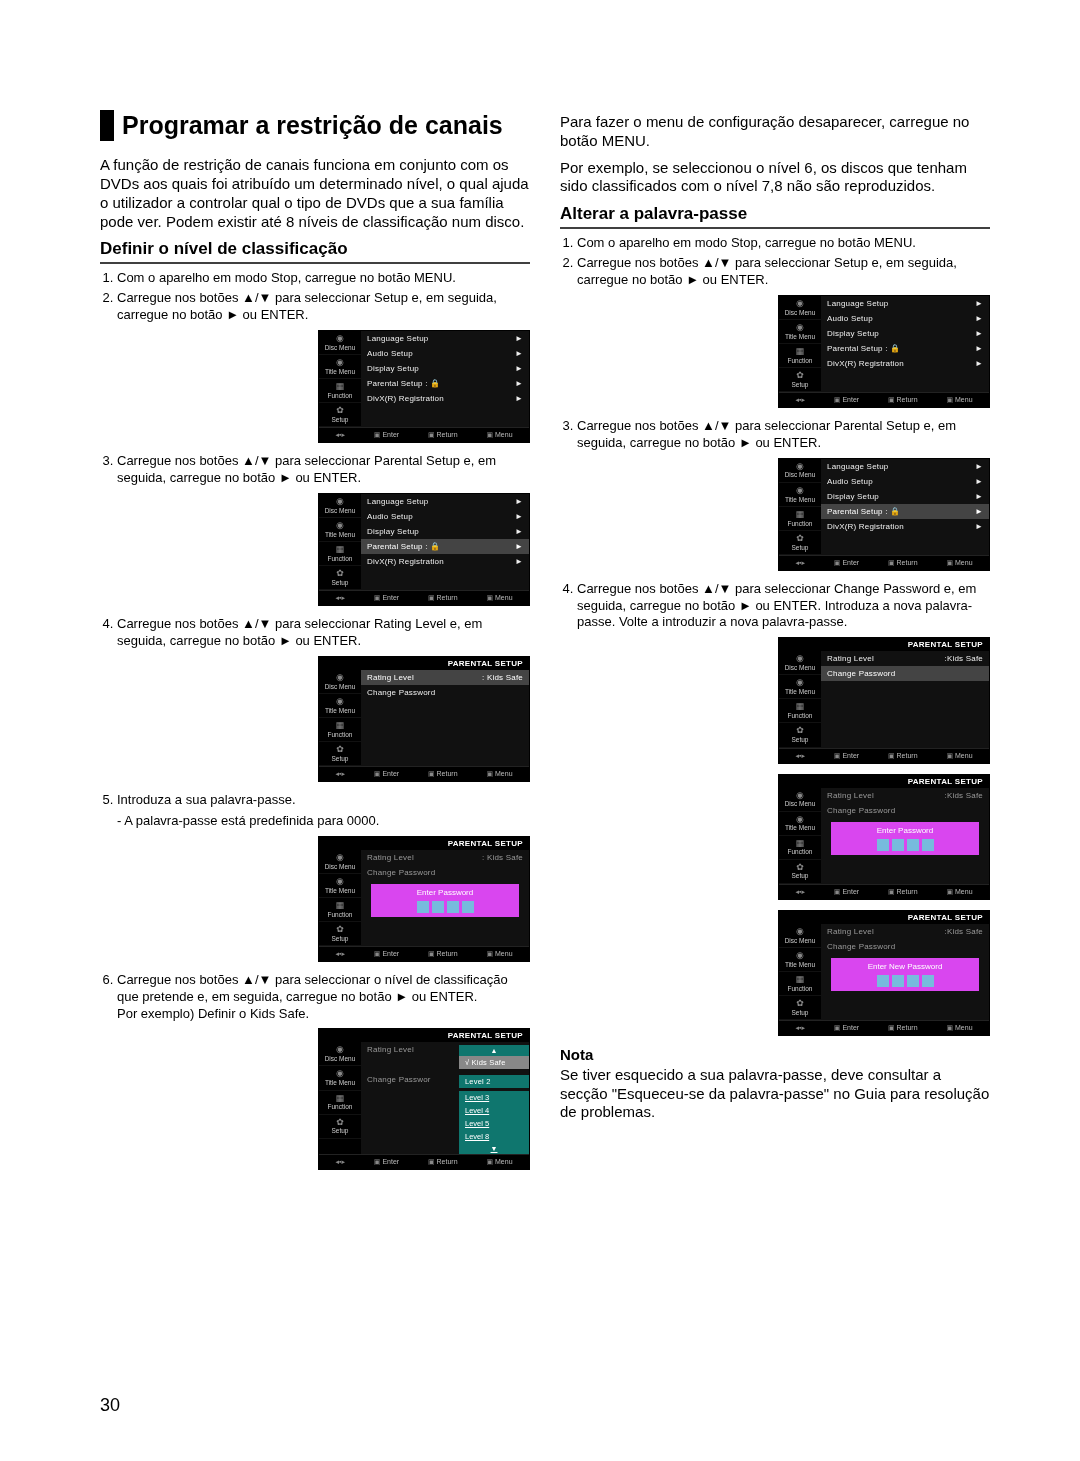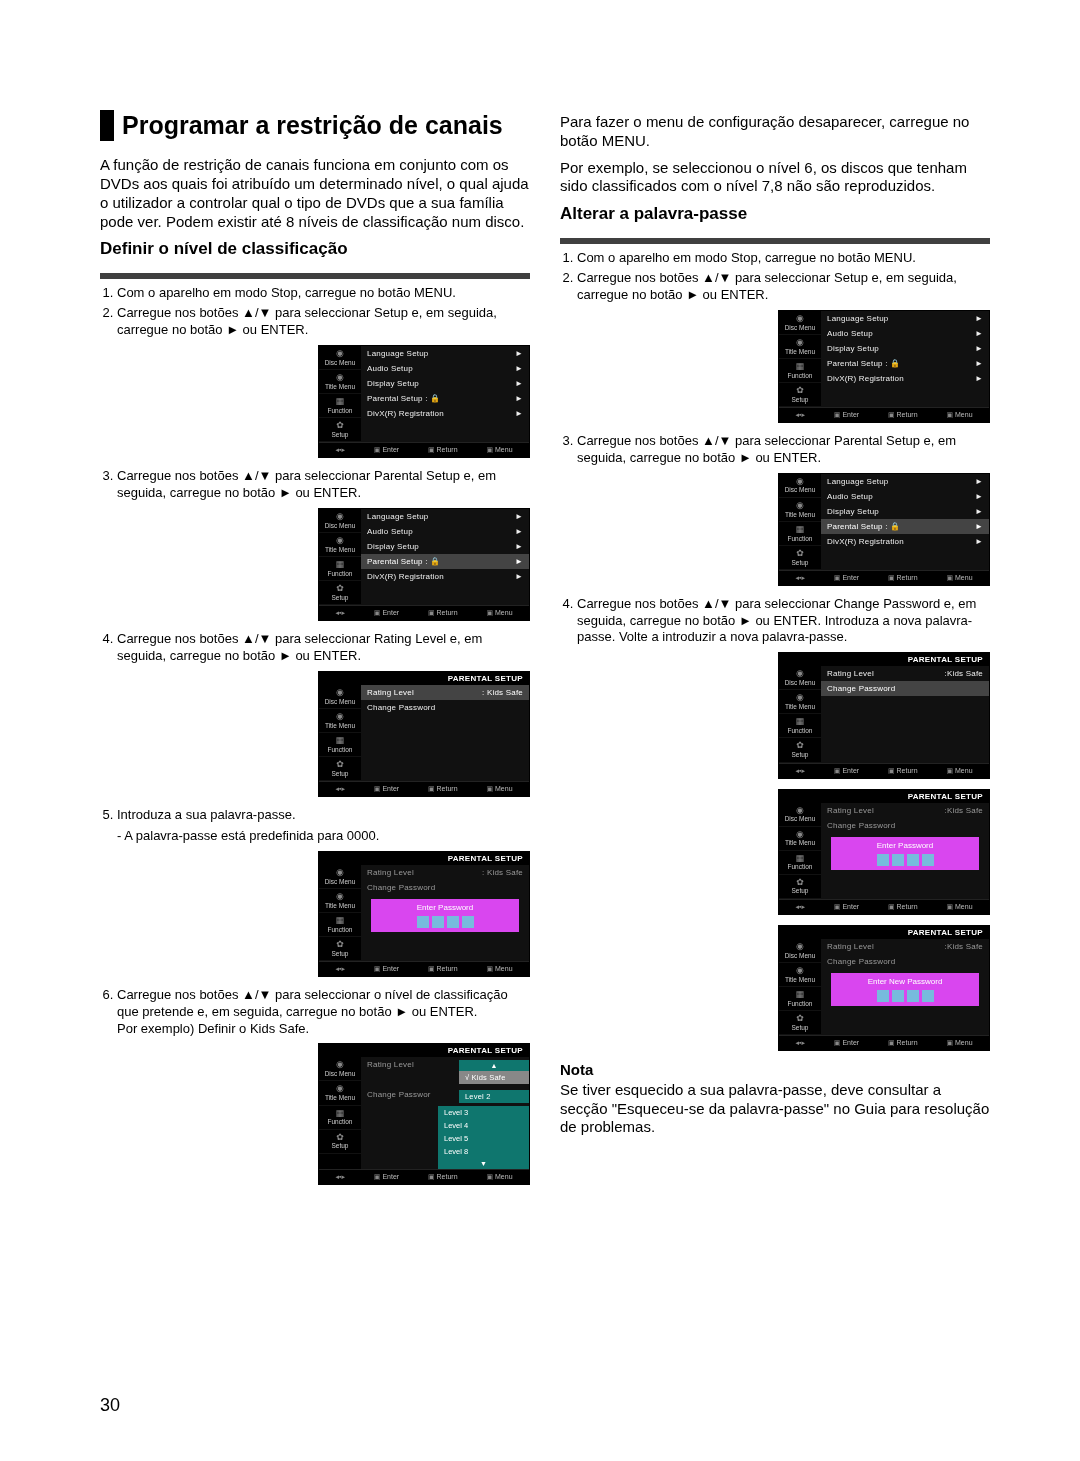--- a/index.html
+++ b/index.html
@@ -41,22 +41,22 @@
   }
   p.body {
     font-size: 15px;
     line-height: 1.25;
     margin: 3px 0 8px 0;
   }
   h2.sub {
     font-size: 17px;
     font-weight: bold;
     margin: 8px 0 6px 0;
-    border-bottom: 6px solid #404040;
-    padding-bottom:14px;
+    border-bottom: 2px solid #404040;
+    padding-bottom:3px;
   }
   h3.nota {
     font-size: 15px;
     font-weight: bold;
     margin: 10px 0 2px 0;
   }
   ol.steps {
     font-size: 13px;
     padding-left: 17px;
     margin: 4px 0;
@@ -375,21 +375,21 @@
             <div class="tri-up">▲</div>
             <div class="sel">√ <span>Kids Safe</span></div>
           </div>
         </div>
         <div class="osd-row dim" style="padding-right:0">
                 <span>Change Passwor</span>
           <div class="drop" style="margin:0;width:70px;">
                   <div>Level 2</div>
                 </div>
         </div>
-        <div class="drop" style="margin-left:auto;width:91px;">
+        <div class="drop" style="margin-left:auto;width:70px;text-decoration:underline;">
           <div>Level 3</div>
           <div>Level 4</div>
           <div>Level 5</div>
           <div>Level 8</div>
           <div class="tri-down">▼</div>
         </div>
       </div>
     </div>
     <div class="osd-footer">
             <span></span>

